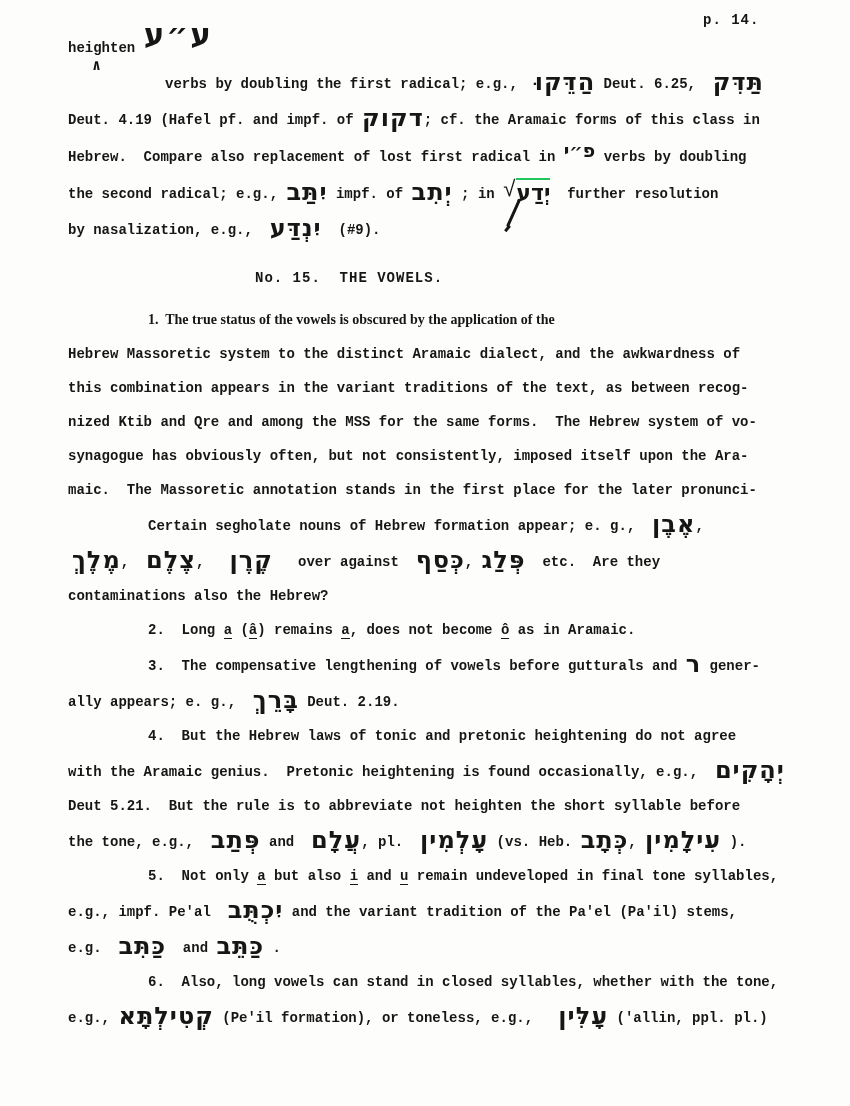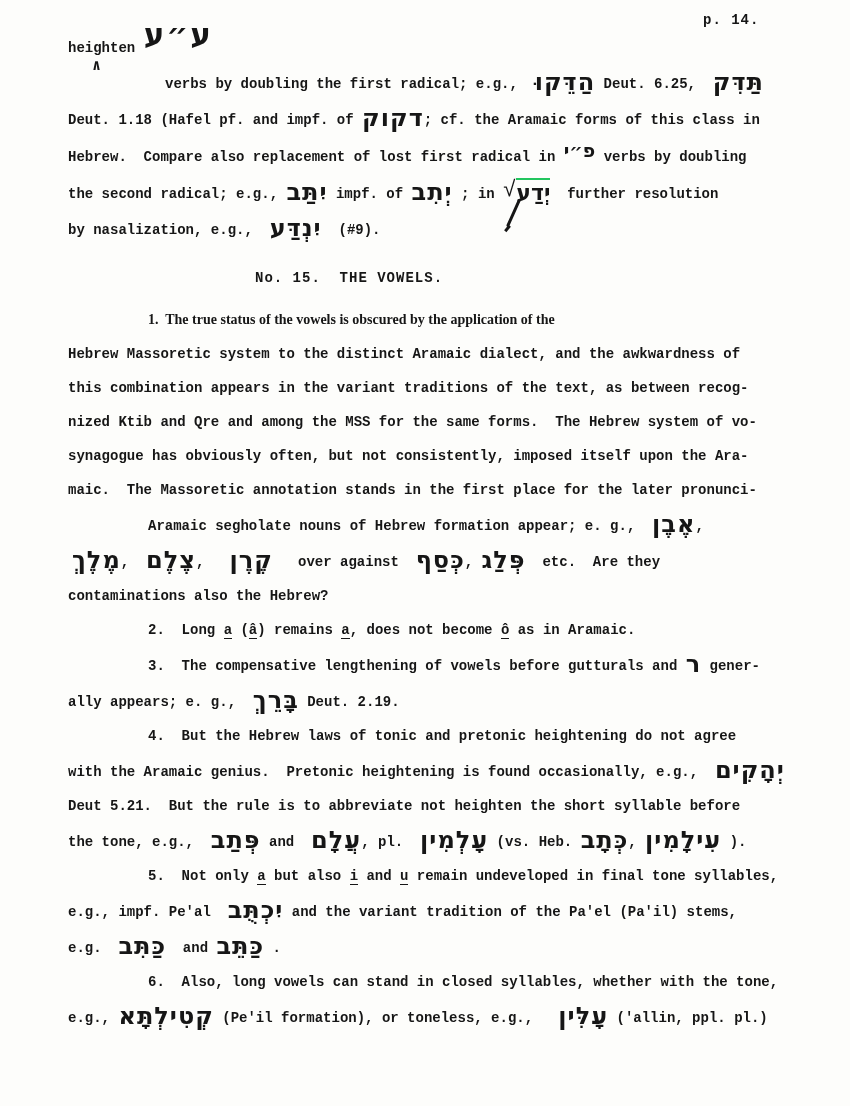--- a/index.html
+++ b/index.html
@@ -77,34 +77,34 @@
 <body>
 
 <div class="page">
   <div class="page-number">p. 14.</div>
   <div class="caret-mark">∧</div>
   <div class="stray-mark"></div>
   <div class="stray-dot"></div>
   <div class="flow">
       <div class="line"><span class="s-t">heighten </span><span class="s-hb">ע״ע</span></div>
       <div class="line" style="padding-left: 97px;"><span class="s-t">verbs by doubling the first radical; e.g.,  </span><span class="s-h">הַדֵּקוּ</span><span class="s-t"> Deut. 6.25,  </span><span class="s-h">תַּדִּק</span></div>
-      <div class="line"><span class="s-t">Deut. 1.18 (Hafel pf. and impf. of </span><span class="s-h">דקוק</span><span class="s-t">; cf. the Aramaic forms of this class in</span></div>
+      <div class="line"><span class="s-t">Deut. 4.19 (Hafel pf. and impf. of </span><span class="s-h">דקוק</span><span class="s-t">; cf. the Aramaic forms of this class in</span></div>
       <div class="line"><span class="s-t">Hebrew.  Compare also replacement of lost first radical in </span><span class="s-h2">פ״י</span><span class="s-t"> verbs by doubling</span></div>
       <div class="line"><span class="s-t">the second radical; e.g., </span><span class="s-h">יִתַּב</span><span class="s-t"> impf. of </span><span class="s-h">יְתִב</span><span class="s-t"> ; in </span><span class="s-rt">√</span><span class="s-ho">יְדַע</span><span class="s-t">  further resolution</span></div>
       <div class="line"><span class="s-t">by nasalization, e.g.,  </span><span class="s-h">יִנְדַּע</span><span class="s-t">  (#9).</span></div>
       <div style="height: 14px;"></div>
       <div class="line heading-line" style="padding-left: 187px;"><span class="s-t">No. 15.  THE VOWELS.</span></div>
       <div style="height: 8px;"></div>
       <div class="line" style="padding-left: 80px; font-family: Liberation Serif, serif;"><span class="s-t">1.  The true status of the vowels is obscured by the application of the</span></div>
       <div class="line"><span class="s-t">Hebrew Massoretic system to the distinct Aramaic dialect, and the awkwardness of</span></div>
       <div class="line"><span class="s-t">this combination appears in the variant traditions of the text, as between recog-</span></div>
       <div class="line"><span class="s-t">nized Ktib and Qre and among the MSS for the same forms.  The Hebrew system of vo-</span></div>
       <div class="line"><span class="s-t">synagogue has obviously often, but not consistently, imposed itself upon the Ara-</span></div>
       <div class="line"><span class="s-t">maic.  The Massoretic annotation stands in the first place for the later pronunci-</span></div>
-      <div class="line" style="padding-left: 80px;"><span class="s-t">Aramaic segholate nouns of Hebrew formation appear; e. g.,  </span><span class="s-h">אֶבֶן</span><span class="s-t">,</span></div>
+      <div class="line" style="padding-left: 80px;"><span class="s-t">Certain segholate nouns of Hebrew formation appear; e. g.,  </span><span class="s-h">אֶבֶן</span><span class="s-t">,</span></div>
       <div class="line" style="padding-left: 4px;"><span class="s-h">מֶלֶךְ</span><span class="s-t">,  </span><span class="s-h">צֶלֶם</span><span class="s-t">,   </span><span class="s-h">קֶרֶן</span><span class="s-t">   over against  </span><span class="s-h">כְּסַף</span><span class="s-t">, </span><span class="s-h">פְּלַג</span><span class="s-t">  etc.  Are they</span></div>
       <div class="line"><span class="s-t">contaminations also the Hebrew?</span></div>
       <div class="line" style="padding-left: 80px;"><span class="s-t">2.  Long </span><span class="s-u">a</span><span class="s-t"> (</span><span class="s-u">â</span><span class="s-t">) remains </span><span class="s-u">a</span><span class="s-t">, does not become </span><span class="s-u">ô</span><span class="s-t"> as in Aramaic.</span></div>
       <div class="line" style="padding-left: 80px;"><span class="s-t">3.  The compensative lengthening of vowels before gutturals and </span><span class="s-h">ר</span><span class="s-t"> gener-</span></div>
       <div class="line"><span class="s-t">ally appears; e. g.,  </span><span class="s-h">בָּרֵךְ</span><span class="s-t"> Deut. 2.19.</span></div>
       <div class="line" style="padding-left: 80px;"><span class="s-t">4.  But the Hebrew laws of tonic and pretonic heightening do not agree</span></div>
       <div class="line"><span class="s-t">with the Aramaic genius.  Pretonic heightening is found occasionally, e.g.,  </span><span class="s-h">יְהָקִים</span></div>
       <div class="line"><span class="s-t">Deut 5.21.  But the rule is to abbreviate not heighten the short syllable before</span></div>
       <div class="line"><span class="s-t">the tone, e.g.,  </span><span class="s-h">פְּתַב</span><span class="s-t"> and  </span><span class="s-h">עֲלָם</span><span class="s-t">, pl.  </span><span class="s-h">עָלְמִין</span><span class="s-t"> (vs. Heb. </span><span class="s-h">כְּתָב</span><span class="s-t">, </span><span class="s-h">עִילָמִין</span><span class="s-t"> ).</span></div>
       <div class="line" style="padding-left: 80px;"><span class="s-t">5.  Not only </span><span class="s-u">a</span><span class="s-t"> but also </span><span class="s-u">i</span><span class="s-t"> and </span><span class="s-u">u</span><span class="s-t"> remain undeveloped in final tone syllables,</span></div>

